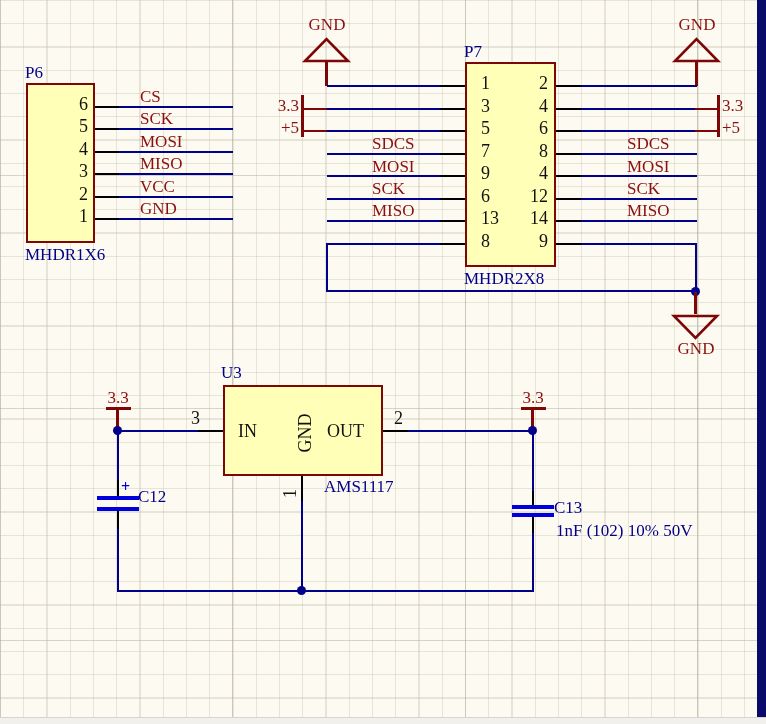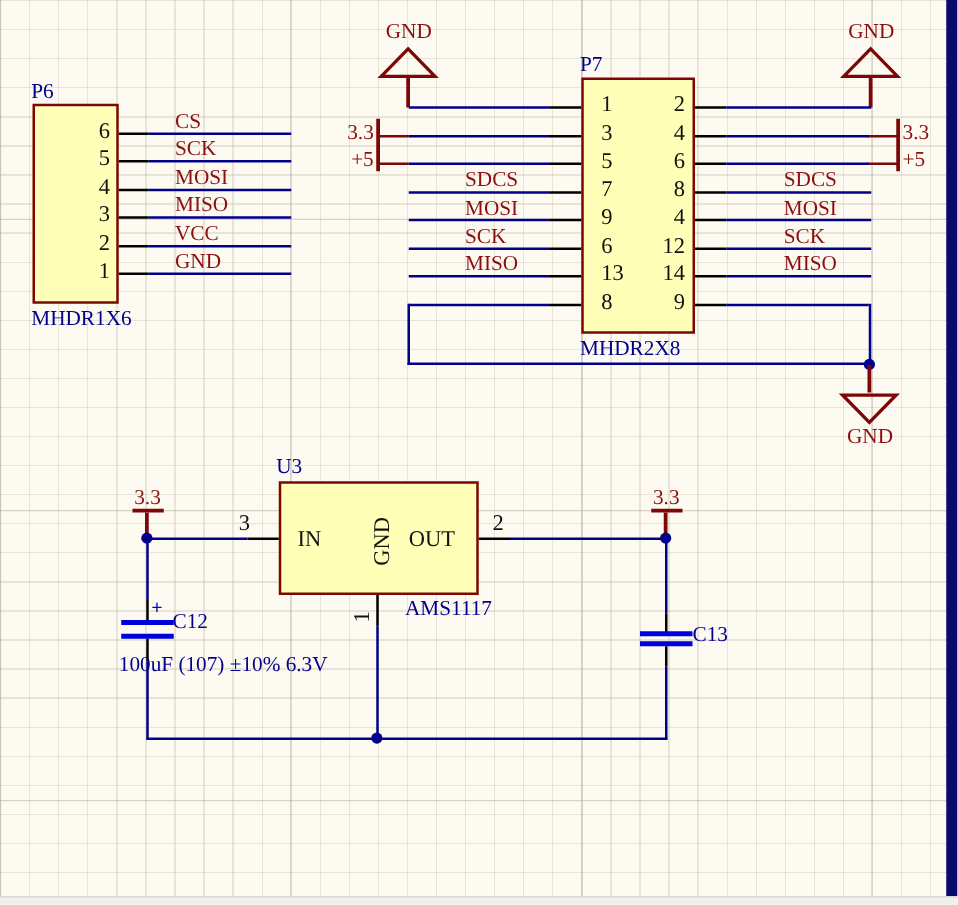--- a/index.html
+++ b/index.html
@@ -204,32 +204,32 @@
   <div class="rv" style="left:116px;top:410px;height:21px;"></div>
   <div class="dot" style="left:113px;top:426px;"></div>
   <div class="wv" style="left:117px;top:431px;height:49px;"></div>
   <div class="bv" style="left:117px;top:480px;height:17px;"></div>
   <div class="plate" style="left:97px;top:496px;width:42px;"></div>
   <div class="plate" style="left:97px;top:507px;width:42px;"></div>
   <span class="t" style="left:121px;top:478px;color:var(--cap_blue);font-weight:bold;font-size:16px;">+</span>
   <span class="t blue" style="left:138px;top:488px;">C12</span>
   <div class="bv" style="left:117px;top:511px;height:18px;"></div>
   <div class="wv" style="left:117px;top:529px;height:62px;"></div>
-  <span class="t blue" style="left:95px;top:523px;">100uF (107) ±10% 6.3V</span>
 
   <span class="t red" style="left:509px;top:389px;width:48px;text-align:center;">3.3</span>
   <div class="rh" style="left:521px;top:407px;width:25px;height:3px;"></div>
   <div class="rv" style="left:531px;top:410px;height:21px;"></div>
   <div class="dot" style="left:528px;top:426px;"></div>
   <div class="wv" style="left:532px;top:431px;height:60px;"></div>
   <div class="bv" style="left:532px;top:491px;height:15px;"></div>
   <div class="plate" style="left:512px;top:505px;width:42px;"></div>
   <div class="plate" style="left:512px;top:513px;width:42px;"></div>
   <span class="t blue" style="left:554px;top:499px;">C13</span>
   <div class="bv" style="left:532px;top:517px;height:16px;"></div>
   <div class="wv" style="left:532px;top:533px;height:58px;"></div>
+  <span class="t blue" style="left:556px;top:522px;">1nF (102) 10% 50V</span>
 
 
 </div>
 
 <div id="navbar"></div>
 <div id="botbar"></div>
 </div>
 
 </body></html>

